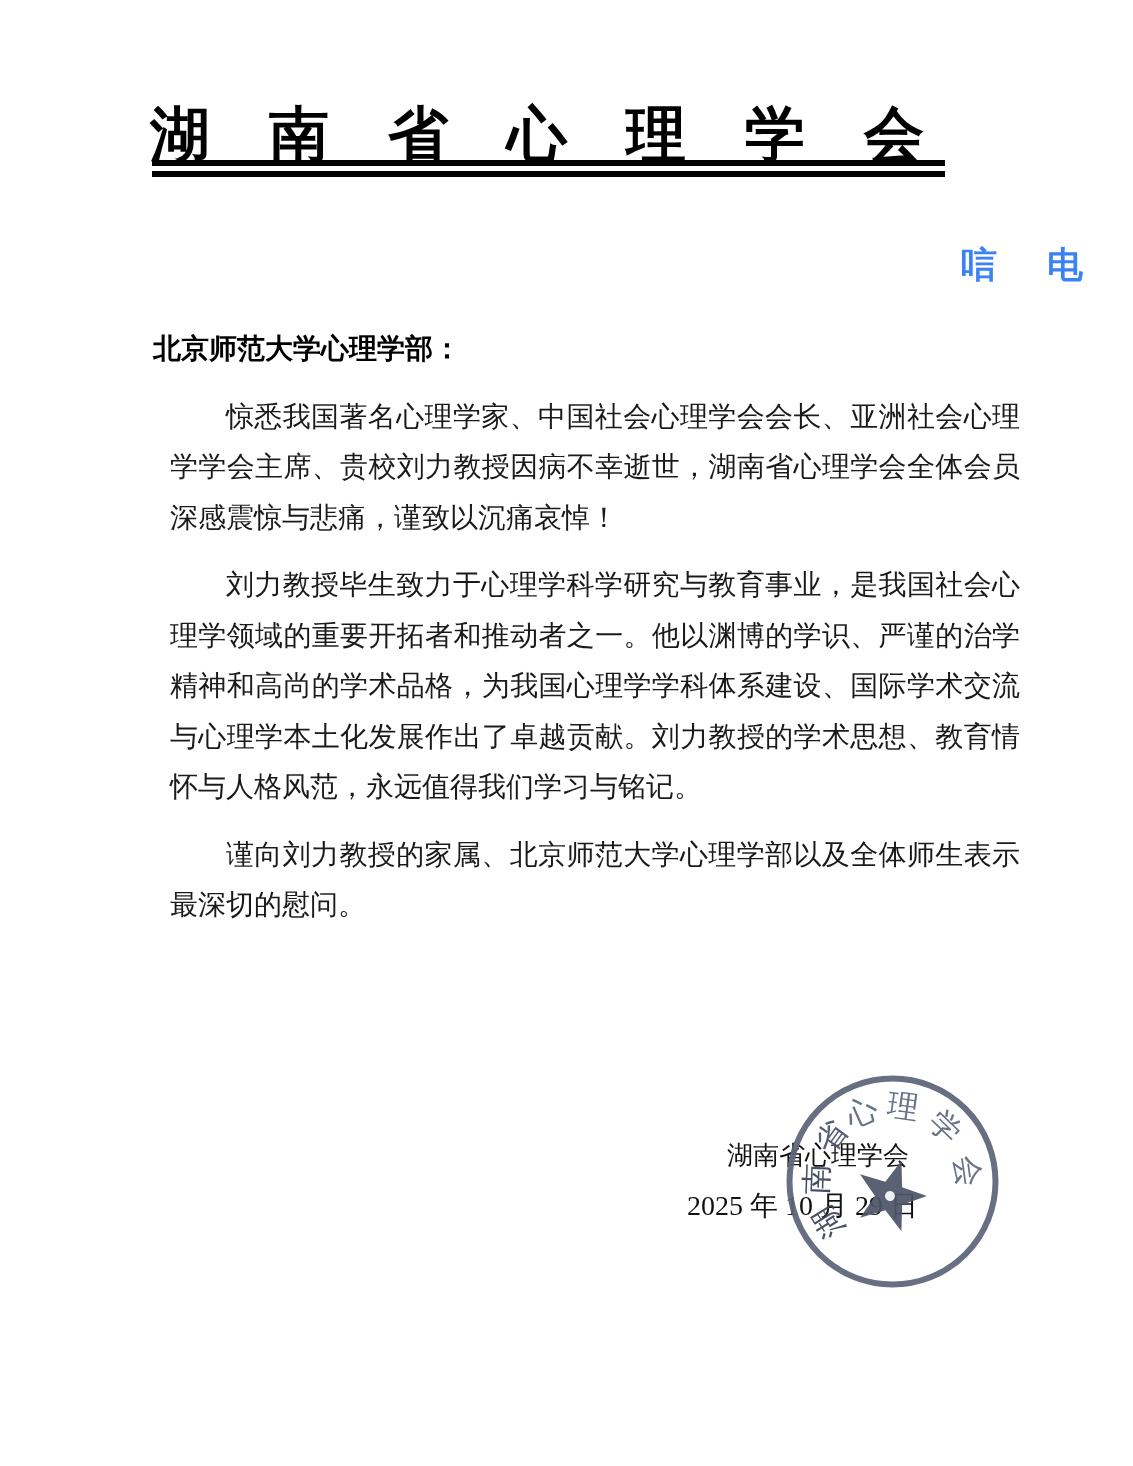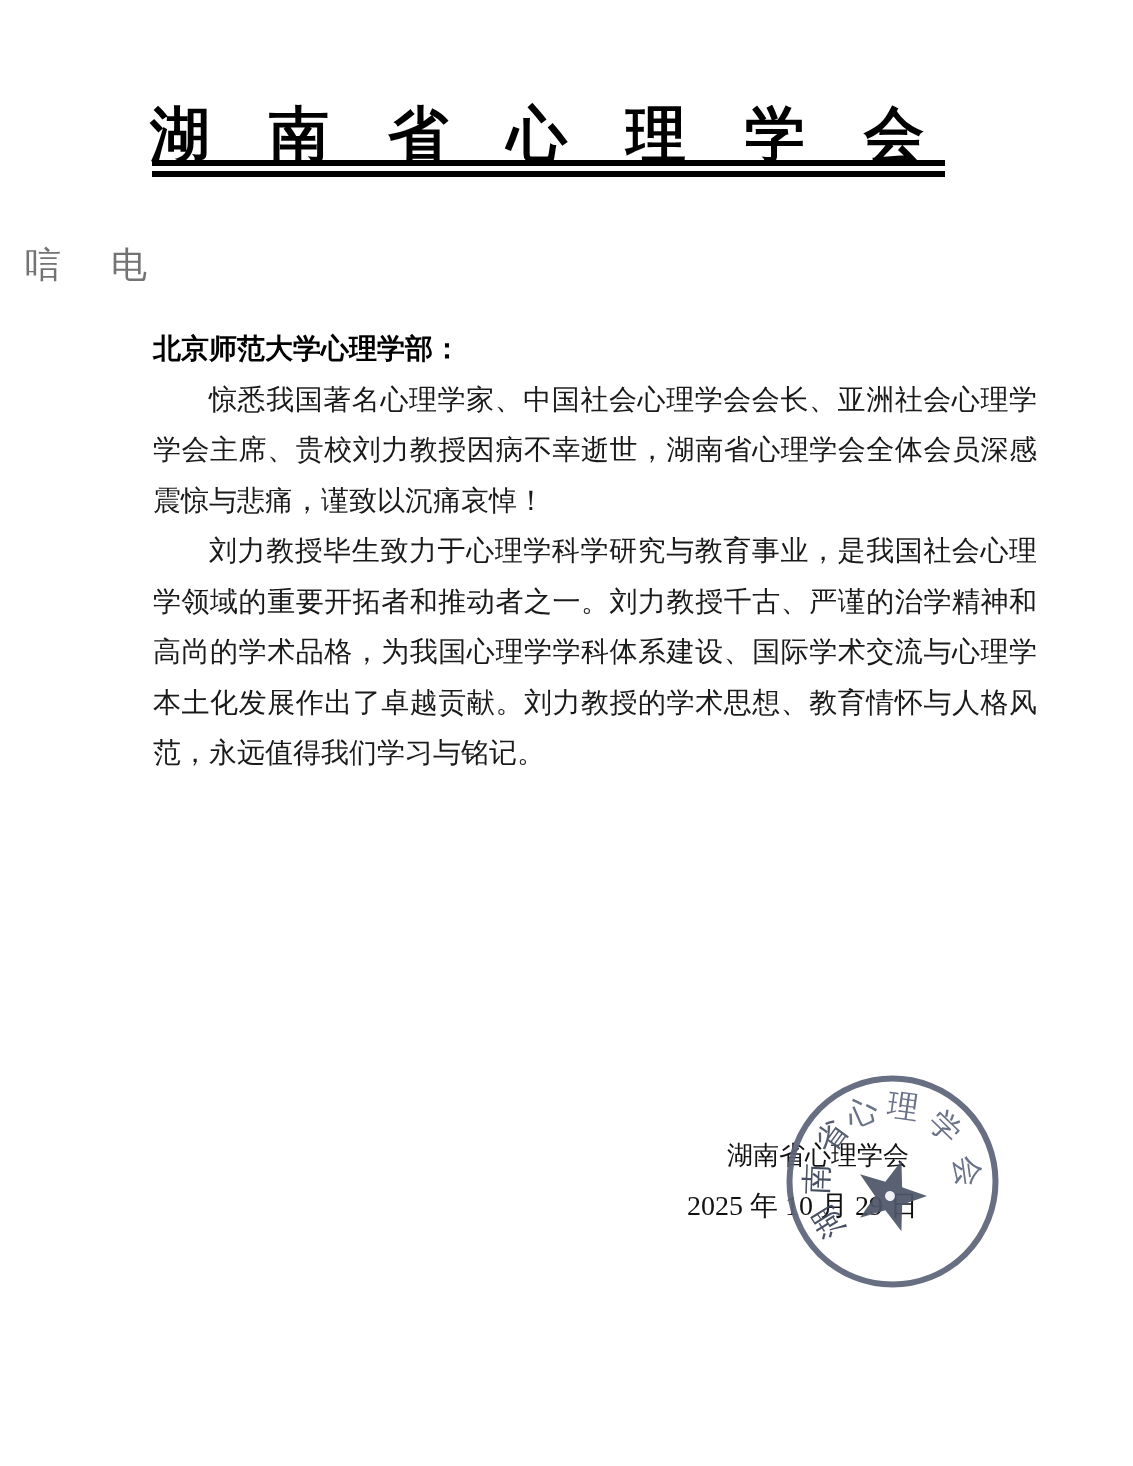--- a/index.html
+++ b/index.html
@@ -20,37 +20,37 @@
     white-space:nowrap;
     font-family:"Liberation Serif","DejaVu Serif",serif;
   }
   .rule{
     position:absolute;left:152px;width:793px;background:#000;
   }
   .rule-top{top:160px;height:6px;}
   .rule-bottom{top:171px;height:6px;}
   .subject{
     position:absolute;top:241px;left:0;width:100%;
-    text-align:left;text-indent:25px;
-    font-size:36px;font-weight:400;
+    text-align:right;text-indent:25px;
+    font-size:36px;font-weight:700;
     letter-spacing:50px;white-space:nowrap;
     font-family:"Liberation Sans","DejaVu Sans",sans-serif;
-    color:#737373;
+    color:#3b82f6;
   }
   .letter-body{
     position:absolute;left:153px;top:324px;width:884px;
     font-size:28px;line-height:50.5px;
     text-align:justify;
     color:#1a1a1a;
   }
   .salutation{
     font-family:Liberation Serif, serif;
     font-weight:700;color:#000;
   }
-  .letter-body p{margin:0;text-indent:56px;}
+  .letter-body p{margin:17px;text-indent:56px;}
   .signature-line{
     position:absolute;left:727px;top:1134px;
     font-size:26px;line-height:44px;color:#111;
     white-space:nowrap;
   }
   .date-line{
     position:absolute;left:687px;top:1184px;
     font-size:28px;line-height:44px;color:#111;
     white-space:nowrap;
   }
@@ -69,21 +69,22 @@
 
 <div class="letterhead">湖南省心理学会</div>
 <div class="rule rule-top"></div>
 <div class="rule rule-bottom"></div>
 
 <div class="subject">唁电</div>
 
 <div class="letter-body">
   <div class="salutation">北京师范大学心理学部：</div>
   <p>惊悉我国著名心理学家、中国社会心理学会会长、亚洲社会心理学学会主席、贵校刘力教授因病不幸逝世，湖南省心理学会全体会员深感震惊与悲痛，谨致以沉痛哀悼！</p>
-  <p>刘力教授毕生致力于心理学科学研究与教育事业，是我国社会心理学领域的重要开拓者和推动者之一。刘力教授千古、严谨的治学精神和高尚的学术品格，为我国心理学学科体系建设、国际学术交流与心理学本土化发展作出了卓越贡献。刘力教授的学术思想、教育情怀与人格风范，永远值得我们学习与铭记。</p>
+  <p>刘力教授毕生致力于心理学科学研究与教育事业，是我国社会心理学领域的重要开拓者和推动者之一。他以渊博的学识、严谨的治学精神和高尚的学术品格，为我国心理学学科体系建设、国际学术交流与心理学本土化发展作出了卓越贡献。刘力教授的学术思想、教育情怀与人格风范，永远值得我们学习与铭记。</p>
+  <p>谨向刘力教授的家属、北京师范大学心理学部以及全体师生表示最深切的慰问。</p>
 </div>
 
 <div class="signature-line">湖南省心理学会</div>
 <div class="date-line">2025 年 10 月 29 日</div>
 
 <svg class="stamp" viewBox="0 0 230 232" xmlns="http://www.w3.org/2000/svg">
 
   <circle cx="112.5" cy="115.5" r="103" fill="none" stroke="#5d6579" stroke-width="6"></circle>
 
   <g transform="translate(110,130) rotate(18)">

